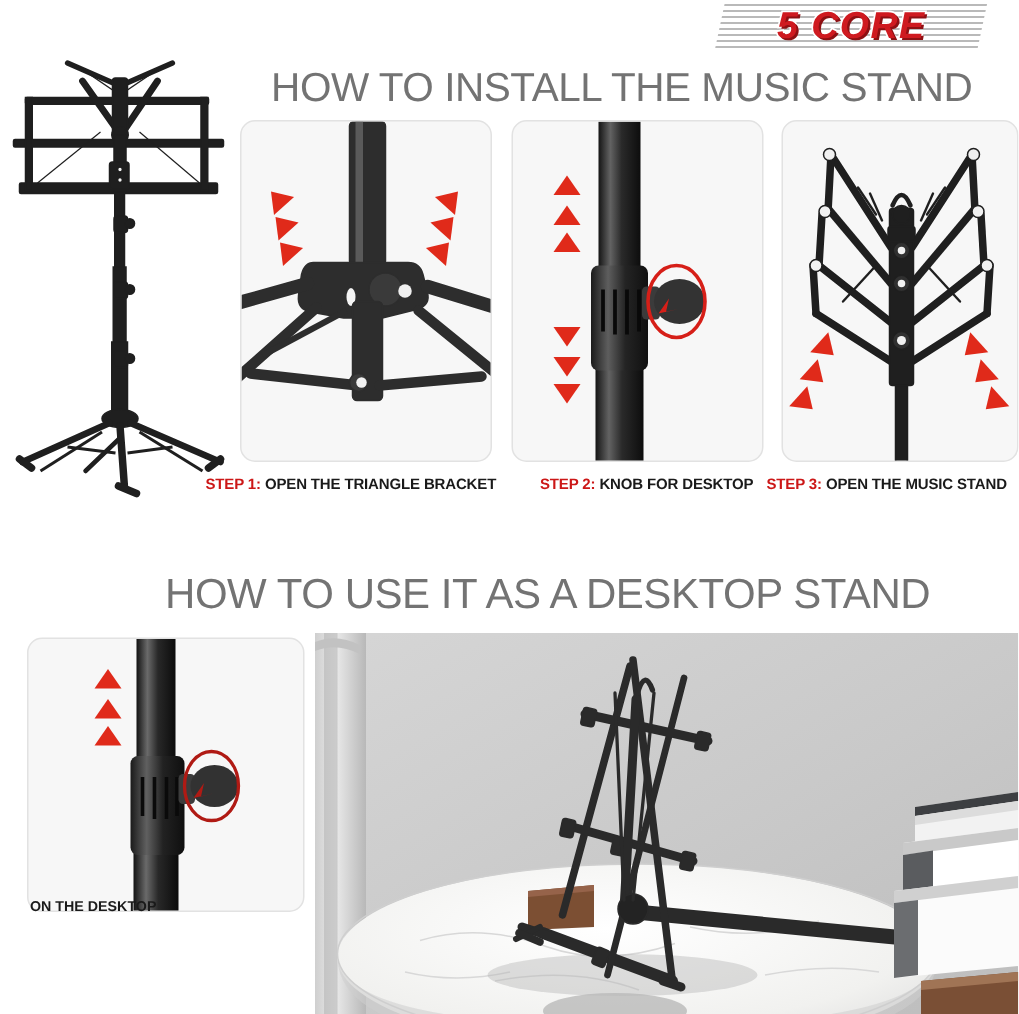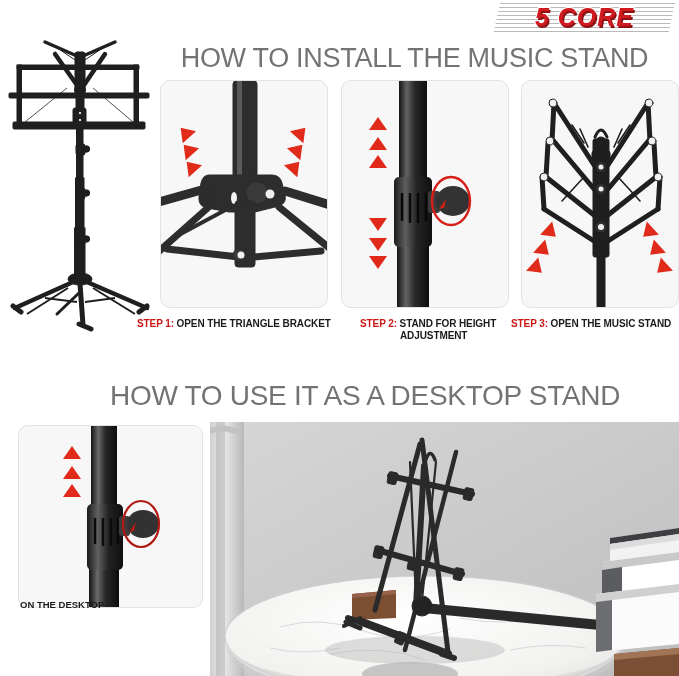--- a/index.html
+++ b/index.html
@@ -7,21 +7,21 @@
   body {
     width: 679px; height: 676px;
     background: #ffffff;
     font-family: "Liberation Sans", sans-serif;
     overflow: hidden;
     position: relative;
   }
 
   
   .logo-wrap {
-    position:absolute; top:2px; right:7px;
+    position:absolute; top:2px; right:24px;
     width:175px; height:30px;
   }
   .logo-stripes {
     position:absolute; inset:0;
     background: repeating-linear-gradient(
       to bottom,
       #ffffff 0px, #ffffff 1px,
       #b9b9b9 1px, #b9b9b9 2px,
       #ffffff 2px, #ffffff 4px
     );
@@ -300,22 +300,21 @@
   <div class="arrow down" style="left:124px; top:163px; transform:rotate(48deg);"></div>
   <div class="arrow down" style="left:131px; top:181px; transform:rotate(48deg);"></div>
 </div>
 
 <div class="step-cap" id="cap1">
   <span class="sn">STEP 1:</span>
   <span>OPEN THE TRIANGLE BRACKET</span>
 </div>
 <div class="step-cap" id="cap2">
   <span class="sn">STEP 2:</span>
-  <span>STAND FOR HEIGHT</span>
-  <span class="l2">ADJUSTMENT</span>
+  <span>KNOB FOR DESKTOP</span>
 </div>
 <div class="step-cap" id="cap3">
   <span class="sn">STEP 3:</span>
   <span>OPEN THE MUSIC STAND</span>
 </div>
 
 <div class="heading" id="h-desktop">HOW TO USE IT AS A DESKTOP STAND</div>
 
 <div class="panel" id="panel4">
   <svg viewBox="0 0 185 183" width="185" height="183">

